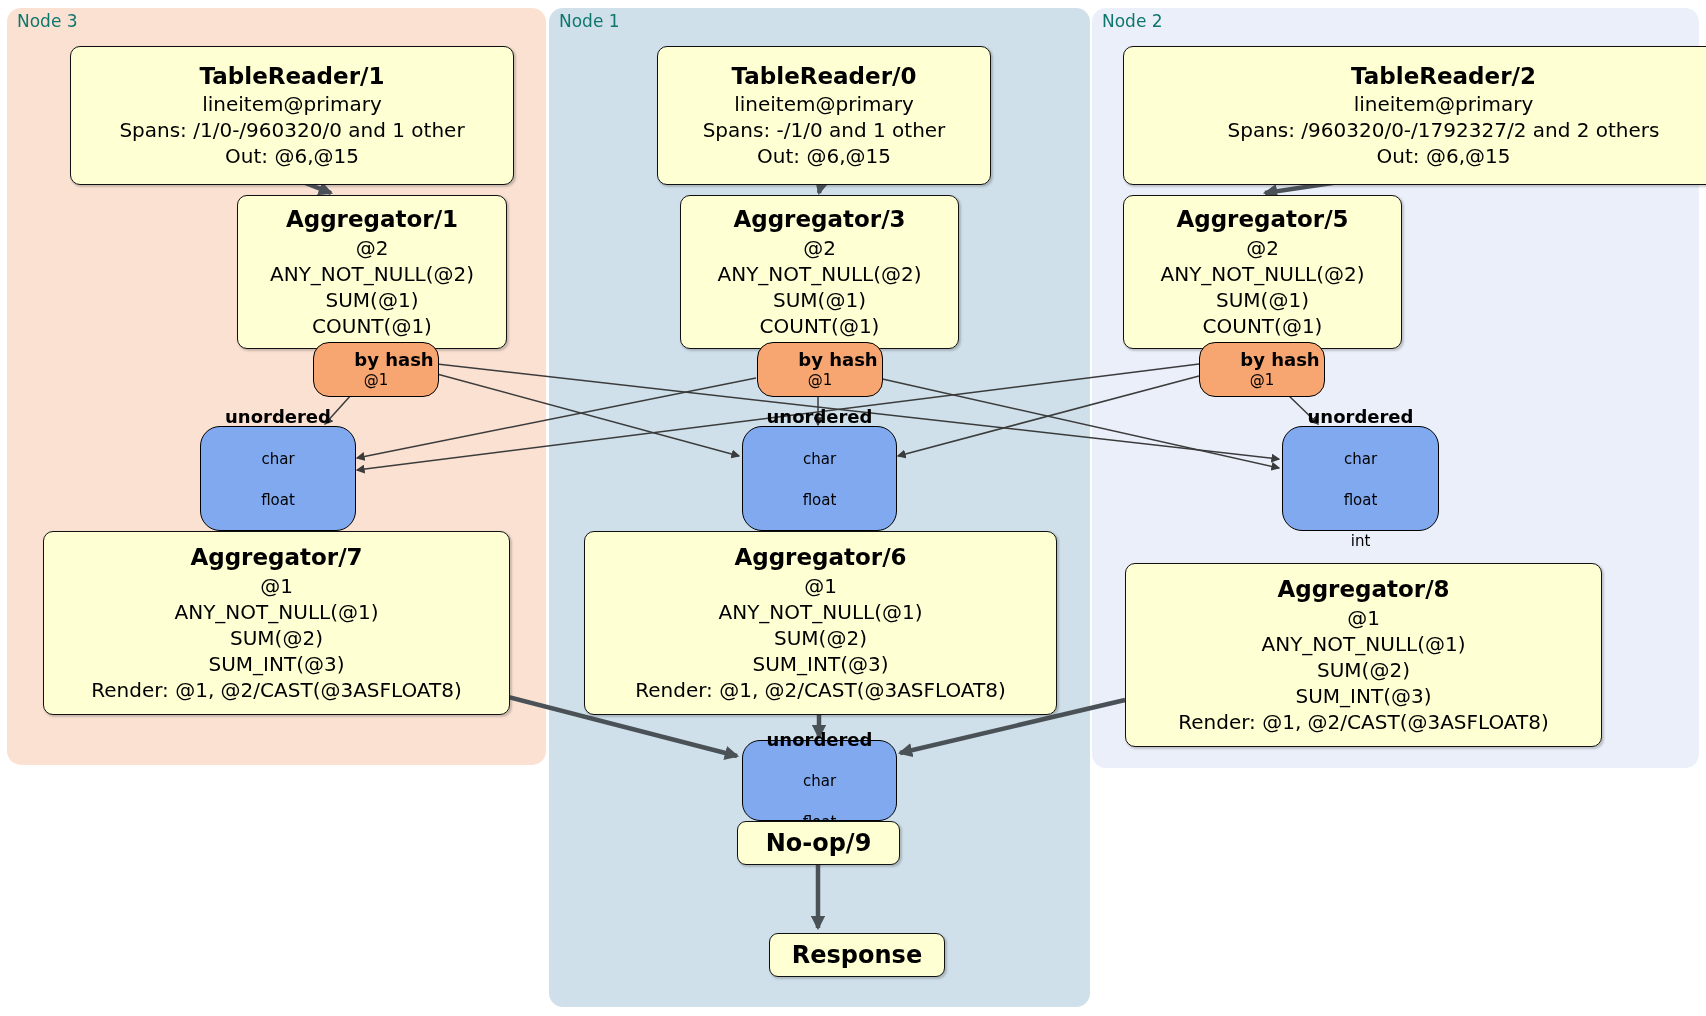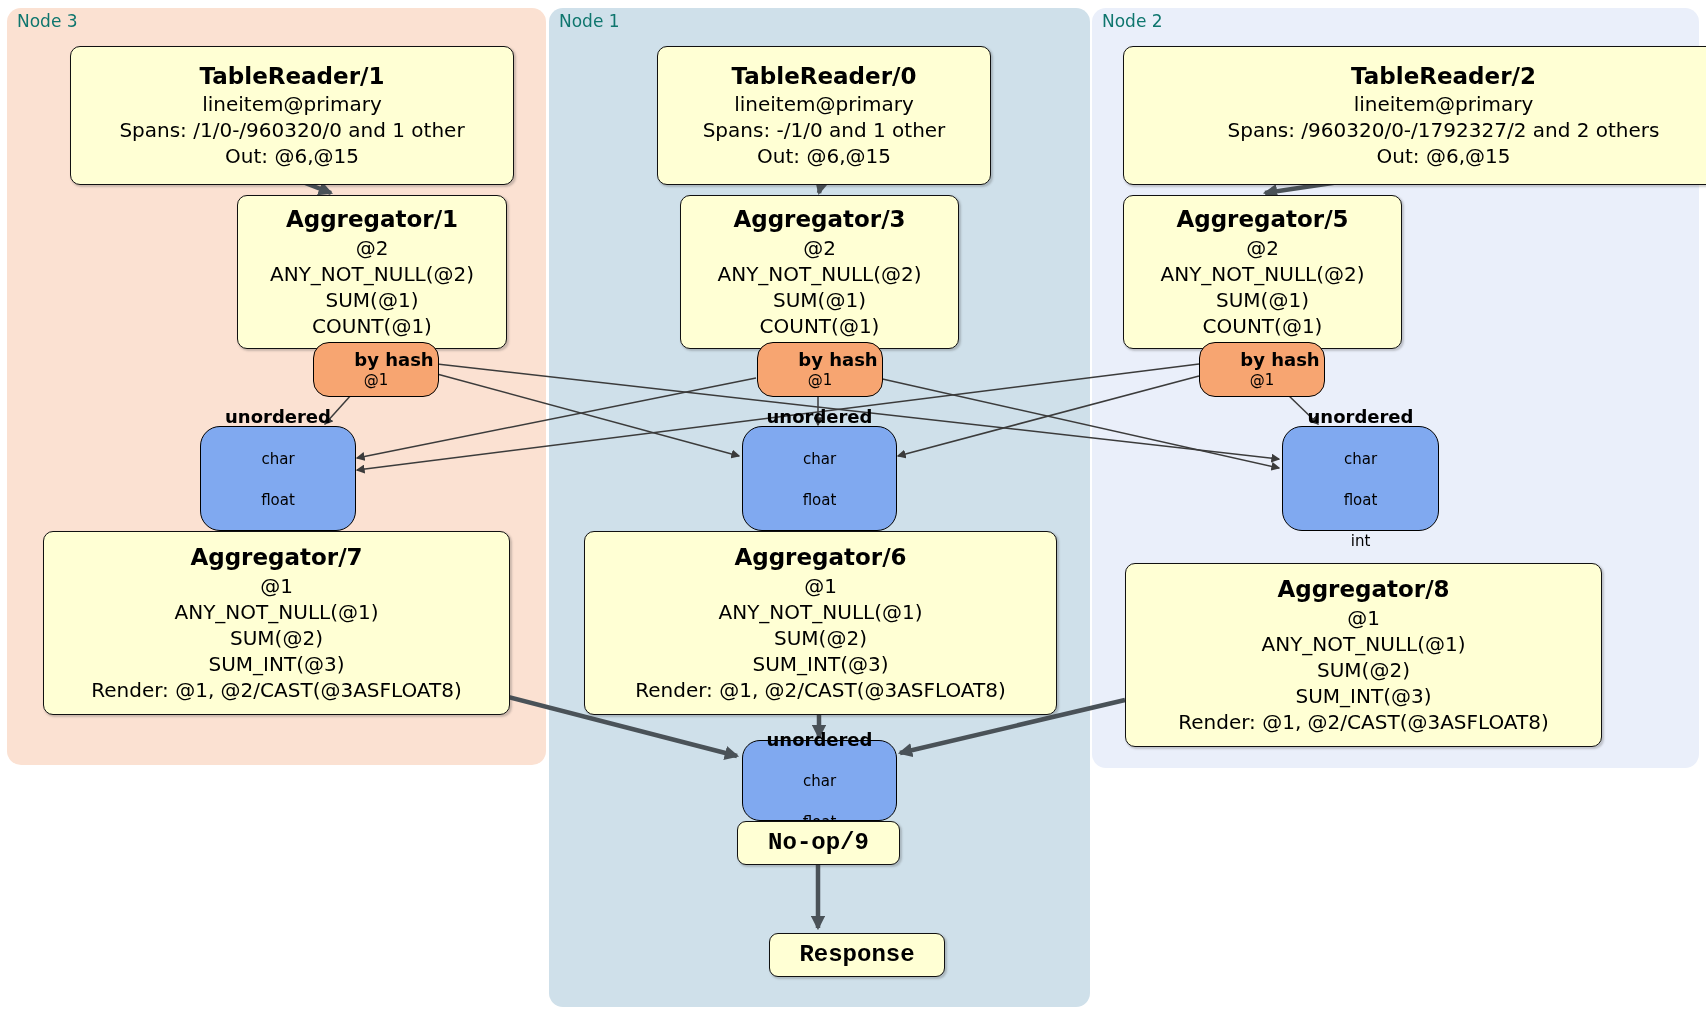--- a/index.html
+++ b/index.html
@@ -26,21 +26,21 @@
   .router{position:absolute;z-index:3;background:var(--router-bg);border:1.8px solid #000;border-radius:16px;
         display:flex;flex-direction:column;justify-content:center;align-items:center;text-align:center;}
   .rtitle{font-weight:bold;font-size:18px;line-height:1.2;margin-left:36px;}
   .rdetail{font-size:15px;line-height:1.25;}
   .sync{position:absolute;z-index:2;background:var(--sync-bg);border:1.8px solid #000;border-radius:20px;
         display:flex;flex-direction:column;justify-content:center;align-items:center;text-align:center;gap:20px;}
   .stitle{font-weight:bold;font-size:18px;line-height:1.3;}
   .sline{font-size:15px;line-height:1.4;}
   .simplebox{position:absolute;z-index:2;background:var(--processor-bg);border:1.8px solid var(--box-border);
         border-radius:9px;display:flex;justify-content:center;align-items:center;text-align:center;
-        box-shadow:1.5px 1.5px 2px rgba(60,60,60,.25);font-family:Liberation Mono, monospace;}
+        box-shadow:1.5px 1.5px 2px rgba(60,60,60,.25);}
   .simplebox .ptitle{font-size:24px;}
 </style>
 </head>
 <body>
 
 <div id="stage">
 
   <div class="panel" id="panel-node3"></div>
   <div class="panel" id="panel-node1"></div>
   <div class="panel" id="panel-node2"></div>

